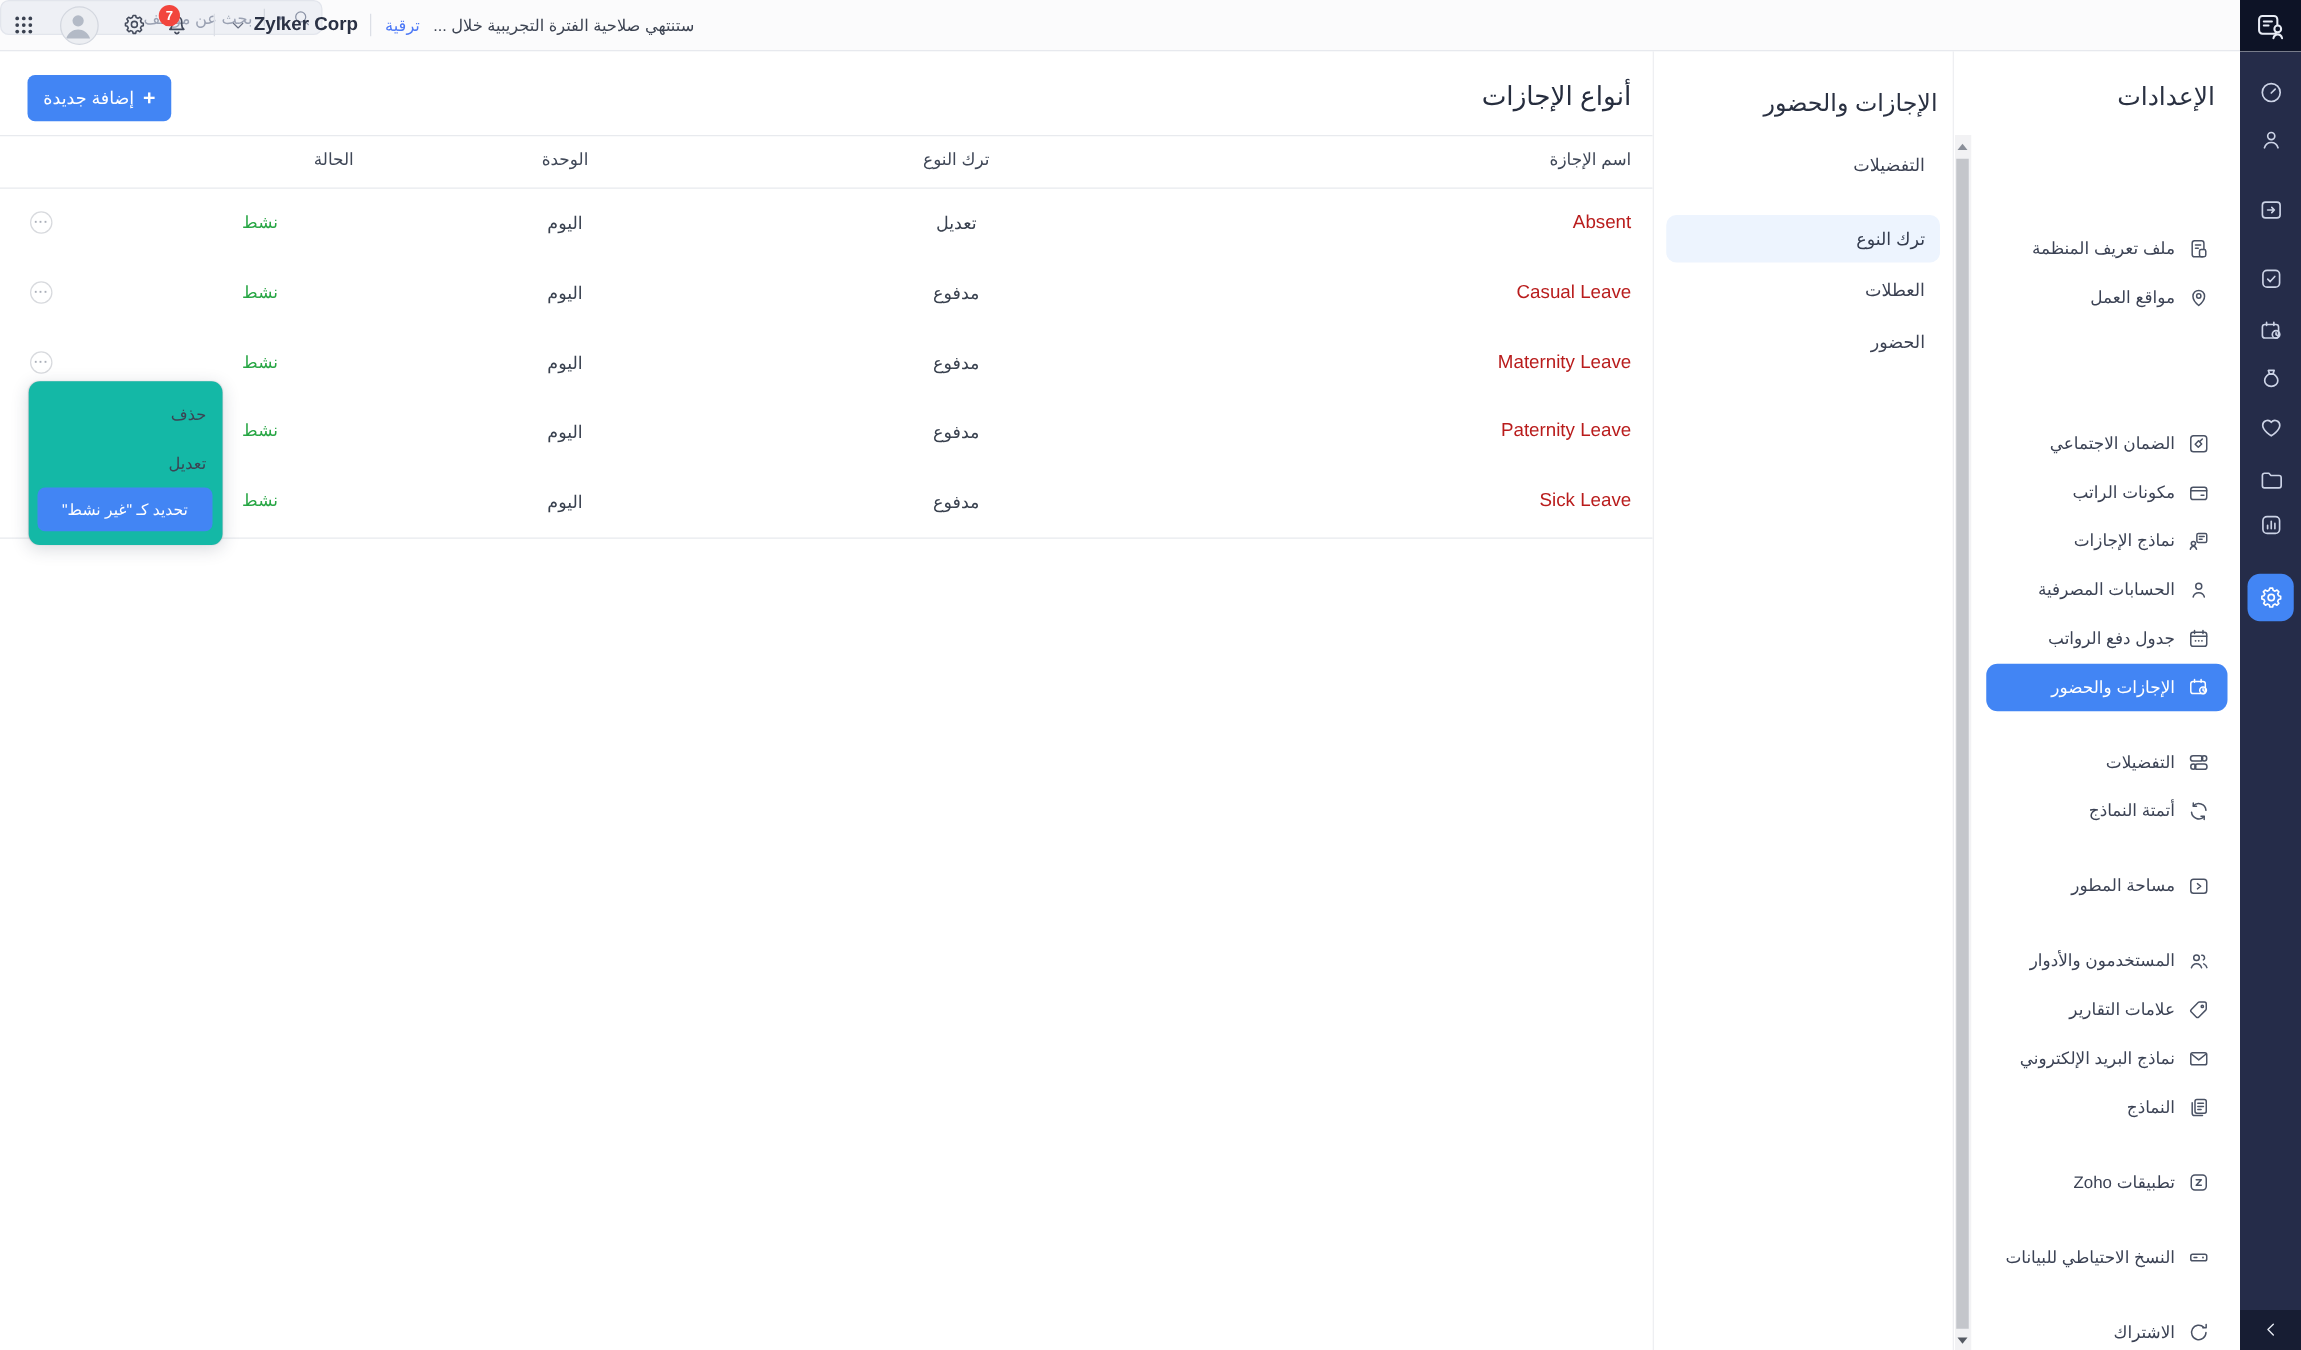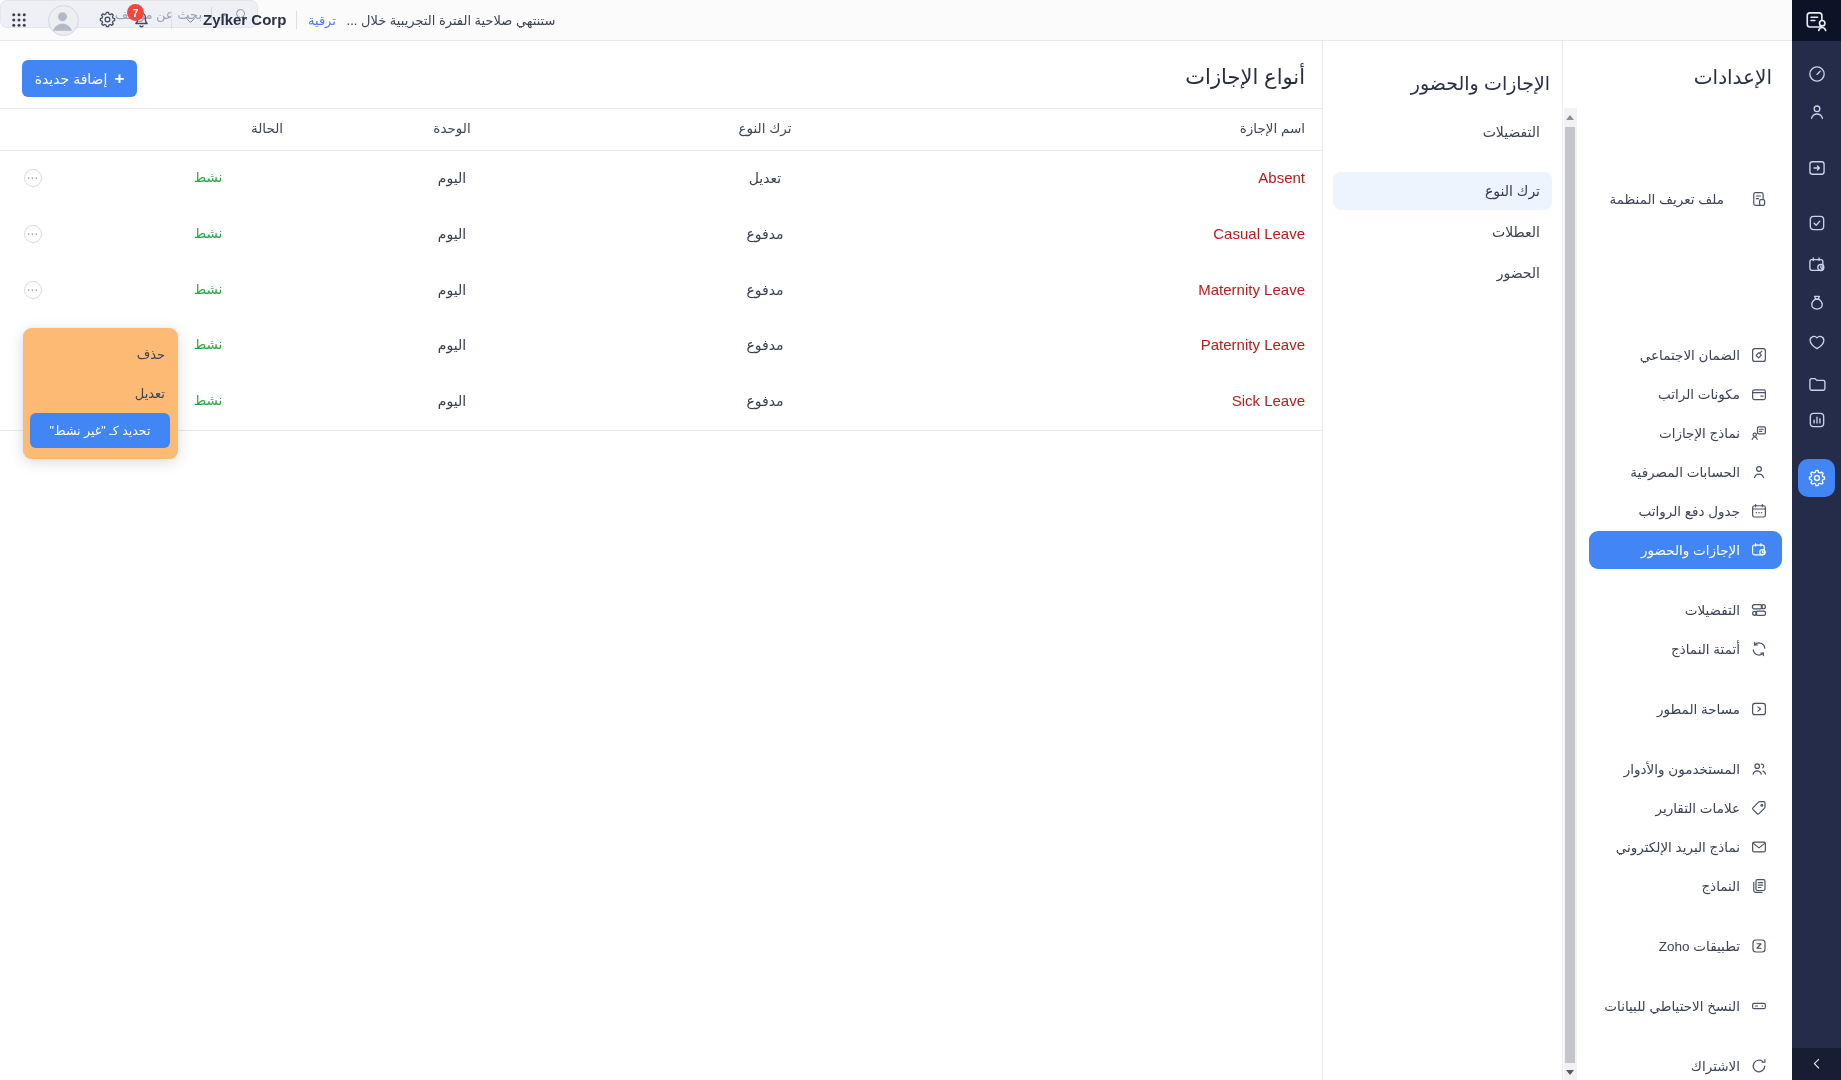--- a/index.html
+++ b/index.html
@@ -81,21 +81,21 @@
   .cell{position:absolute;top:0;height:20px;line-height:20px;font-size:14px;color:#39414f;direction:rtl;}
   .cell.name{right:17px;color:#b91c1c;font-size:15px;cursor:pointer;direction:ltr;}
   .cell.type{left:690px;width:150px;text-align:center;}
   .cell.unit{left:377px;width:150px;text-align:center;}
   .cell.status{left:133px;width:150px;text-align:center;color:#27a644;font-size:13.5px;}
   .dots-btn{position:absolute;left:24px;top:1px;width:18px;height:18px;border-radius:50%;border:1px solid #d8dade;background:#fff;
     cursor:pointer;padding:0;}
   .dots-btn::before{content:"···";display:block;font-size:10px;line-height:15px;color:#a9aeb8;text-align:center;font-weight:bold;letter-spacing:0.5px;}
 
   
-  .ctx{position:absolute;left:23px;top:287px;width:155px;height:131px;background:#fdba74;border-radius:9px;z-index:10;
+  .ctx{position:absolute;left:23px;top:264px;width:155px;height:131px;background:#14b8a6;border-radius:9px;z-index:10;
     box-shadow:0 3px 14px rgba(40,48,70,.18), 0 0 1px rgba(40,48,70,.2);}
   .ctx-item{position:absolute;right:13px;height:18px;line-height:18px;font-size:13px;color:#3c4353;direction:rtl;cursor:pointer;white-space:nowrap;}
   .ctx-primary{position:absolute;left:7px;top:85px;width:140px;height:35px;background:#4285f4;border:none;border-radius:6px;
     color:#fff;font-size:12.5px;font-family:inherit;direction:rtl;cursor:pointer;white-space:nowrap;}
 </style>
 </head>
 <body>
 
 <div class="topbar">
   <span class="abs tb-grid ic">
@@ -257,29 +257,38 @@
         <svg viewBox="0 0 24 24" width="16" height="16" fill="none" stroke="currentColor" stroke-width="1.6" stroke-linecap="round" stroke-linejoin="round">
           <path d="M14.5 5L8 11.5l6.5 6.5"></path>
         </svg>
       </span>
   </div>
 </div>
 
 <div class="settings">
   <div class="set-title">الإعدادات</div>
   <div class="set-items" id="settings-items">
-      <div class="s-item" style="top: 69.5px; gap: 16px;">
+      <div class="s-item" style="top: 69.5px;">
         <span class="ic s-ic">
           <svg viewBox="0 0 24 24" width="18" height="18" fill="none" stroke="currentColor" stroke-width="1.6" stroke-linecap="round" stroke-linejoin="round">
             <rect x="5" y="3.5" width="12.5" height="17" rx="2.5"></rect>
             <path d="M8.5 8h5.5M8.5 11.5h3"></path>
             <rect x="12.8" y="12.8" width="6.7" height="7.7" rx="1.8" fill="#ffffff"></rect>
           </svg>
         </span>
         <span class="s-label">ملف تعريف المنظمة</span>
+      </div>
+      <div class="s-item" style="top: 108.5px;">
+        <span class="ic s-ic">
+          <svg viewBox="0 0 24 24" width="18" height="18" fill="none" stroke="currentColor" stroke-width="1.6" stroke-linecap="round" stroke-linejoin="round">
+            <path d="M12 20.5S5.8 15.5 5.8 10.6a6.2 6.2 0 1112.4 0C18.2 15.5 12 20.5 12 20.5z"></path>
+            <circle cx="12" cy="10.4" r="2.3"></circle>
+          </svg>
+        </span>
+        <span class="s-label">مواقع العمل</span>
       </div>
       <div class="s-item" style="top: 225.5px;">
         <span class="ic s-ic">
           <svg viewBox="0 0 24 24" width="18" height="18" fill="none" stroke="currentColor" stroke-width="1.6" stroke-linecap="round" stroke-linejoin="round">
             <rect x="3.5" y="3.5" width="17" height="17" rx="3"></rect>
             <path d="M8.2 12.5l3.6-3.6 3.3 3.3-3.6 3.6zM13.6 9.1l2.2-2.2"></path>
           </svg>
         </span>
         <span class="s-label">الضمان الاجتماعي</span>
       </div>

